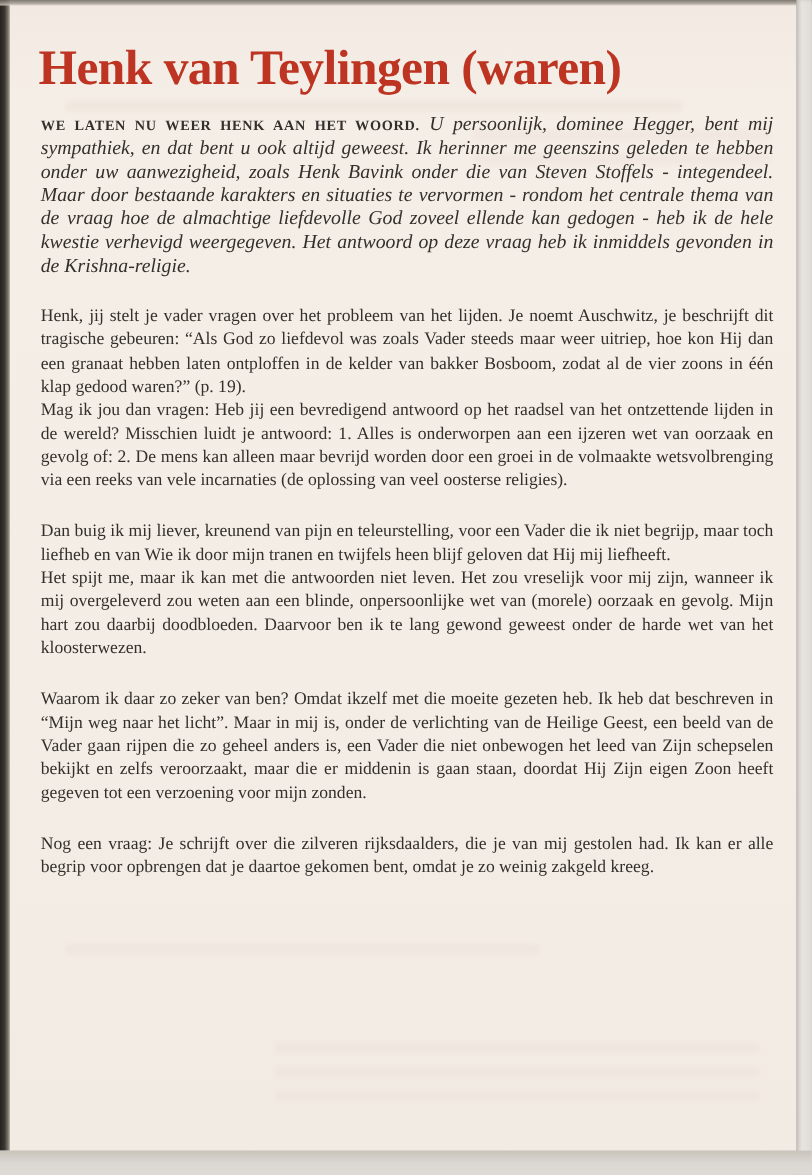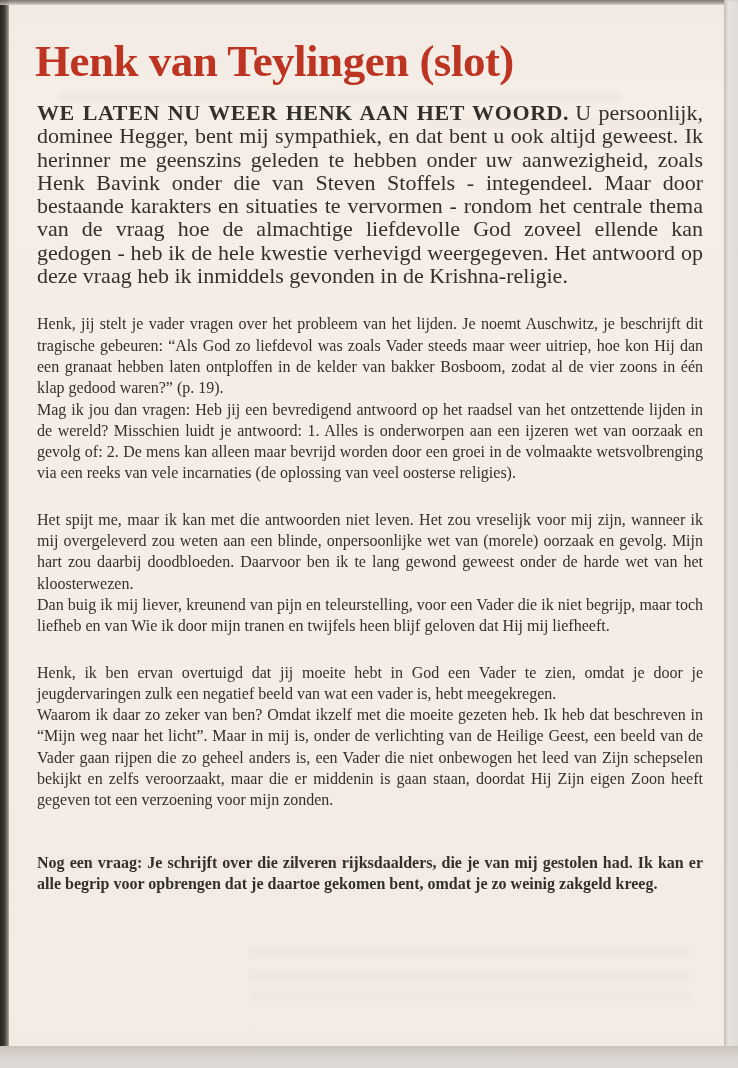--- a/index.html
+++ b/index.html
@@ -55,28 +55,29 @@
     color:var(--heading-red);
   }
   .intro{
     margin-top:16px;
     font-size:17.6px;
     line-height:21.3px;
     text-align:justify;
   }
   .intro .lead{
     font-weight:700;
-    font-size:22px;
+    font-size:13px;
     letter-spacing:.6px;
   }
   .intro .lead-rest{
-    font-size:22px;
+    font-style:italic;
+    font-size:18px;
   }
   .block{margin-top:25px;}
-  .block.last{margin-top:41px;font-weight:bold;}
+  .block.last{margin-top:25px;}
   .block p{
     font-size:16px;
     line-height:21.3px;
     text-align:justify;
     color:var(--ink);
   }
   .page-number{
     position:absolute;
     left:37px;top:1050px;
     font-size:19px;
@@ -102,36 +103,35 @@
 
 <div class="paper"></div>
 
 <div class="bleed b1"></div>
 <div class="bleed b2"></div>
 <div class="bleed b3"></div>
 <div class="bleed b4"></div>
 
 <div class="content">
 
-  <h1 class="title">Henk van Teylingen (slot)</h1>
+  <h1 class="title">Henk van Teylingen (waren)</h1>
 
   <p class="intro"><span class="lead">WE LATEN NU WEER HENK AAN HET WOORD.</span> <span class="lead-rest">U persoonlijk, dominee Hegger, bent mij sympathiek, en dat bent u ook altijd geweest. Ik herinner me geenszins geleden te hebben onder uw aanwezigheid, zoals Henk Bavink onder die van Steven Stoffels - integendeel. Maar door bestaande karakters en situaties te vervormen - rondom het centrale thema van de vraag hoe de almachtige liefdevolle God zoveel ellende kan gedogen - heb ik de hele kwestie verhevigd weergegeven. Het antwoord op deze vraag heb ik inmiddels gevonden in de Krishna-religie.</span></p>
 
   <div class="block">
     <p>Henk, jij stelt je vader vragen over het probleem van het lijden. Je noemt Auschwitz, je beschrijft dit tragische gebeuren: “Als God zo liefdevol was zoals Vader steeds maar weer uitriep, hoe kon Hij dan een granaat hebben laten ontploffen in de kelder van bakker Bosboom, zodat al de vier zoons in één klap gedood waren?” (p. 19).</p>
     <p>Mag ik jou dan vragen: Heb jij een bevredigend antwoord op het raadsel van het ontzettende lijden in de wereld? Misschien luidt je antwoord: 1. Alles is onderworpen aan een ijzeren wet van oorzaak en gevolg of: 2. De mens kan alleen maar bevrijd worden door een groei in de volmaakte wetsvolbrenging via een reeks van vele incarnaties (de oplossing van veel oosterse religies).</p>
   </div>
 
   <div class="block">
+    <p>Dan buig ik mij liever, kreunend van pijn en teleurstelling, voor een Vader die ik niet begrijp, maar toch liefheb en van Wie ik door mijn tranen en twijfels heen blijf geloven dat Hij mij liefheeft.</p>
     <p>Het spijt me, maar ik kan met die antwoorden niet leven. Het zou vreselijk voor mij zijn, wanneer ik mij overgeleverd zou weten aan een blinde, onpersoonlijke wet van (morele) oorzaak en gevolg. Mijn hart zou daarbij doodbloeden. Daarvoor ben ik te lang gewond geweest onder de harde wet van het kloosterwezen.</p>
-    <p>Dan buig ik mij liever, kreunend van pijn en teleurstelling, voor een Vader die ik niet begrijp, maar toch liefheb en van Wie ik door mijn tranen en twijfels heen blijf geloven dat Hij mij liefheeft.</p>
   </div>
 
   <div class="block">
-    <p>Henk, ik ben ervan overtuigd dat jij moeite hebt in God een Vader te zien, omdat je door je jeugdervaringen zulk een negatief beeld van wat een vader is, hebt meegekregen.</p>
     <p>Waarom ik daar zo zeker van ben? Omdat ikzelf met die moeite gezeten heb. Ik heb dat beschreven in “Mijn weg naar het licht”. Maar in mij is, onder de verlichting van de Heilige Geest, een beeld van de Vader gaan rijpen die zo geheel anders is, een Vader die niet onbewogen het leed van Zijn schepselen bekijkt en zelfs veroorzaakt, maar die er middenin is gaan staan, doordat Hij Zijn eigen Zoon heeft gegeven tot een verzoening voor mijn zonden.</p>
   </div>
 
   <div class="block last">
     <p>Nog een vraag: Je schrijft over die zilveren rijksdaalders, die je van mij gestolen had. Ik kan er alle begrip voor opbrengen dat je daartoe gekomen bent, omdat je zo weinig zakgeld kreeg.</p>
   </div>
 
 </div>
 
 <div class="page-number">26</div>

